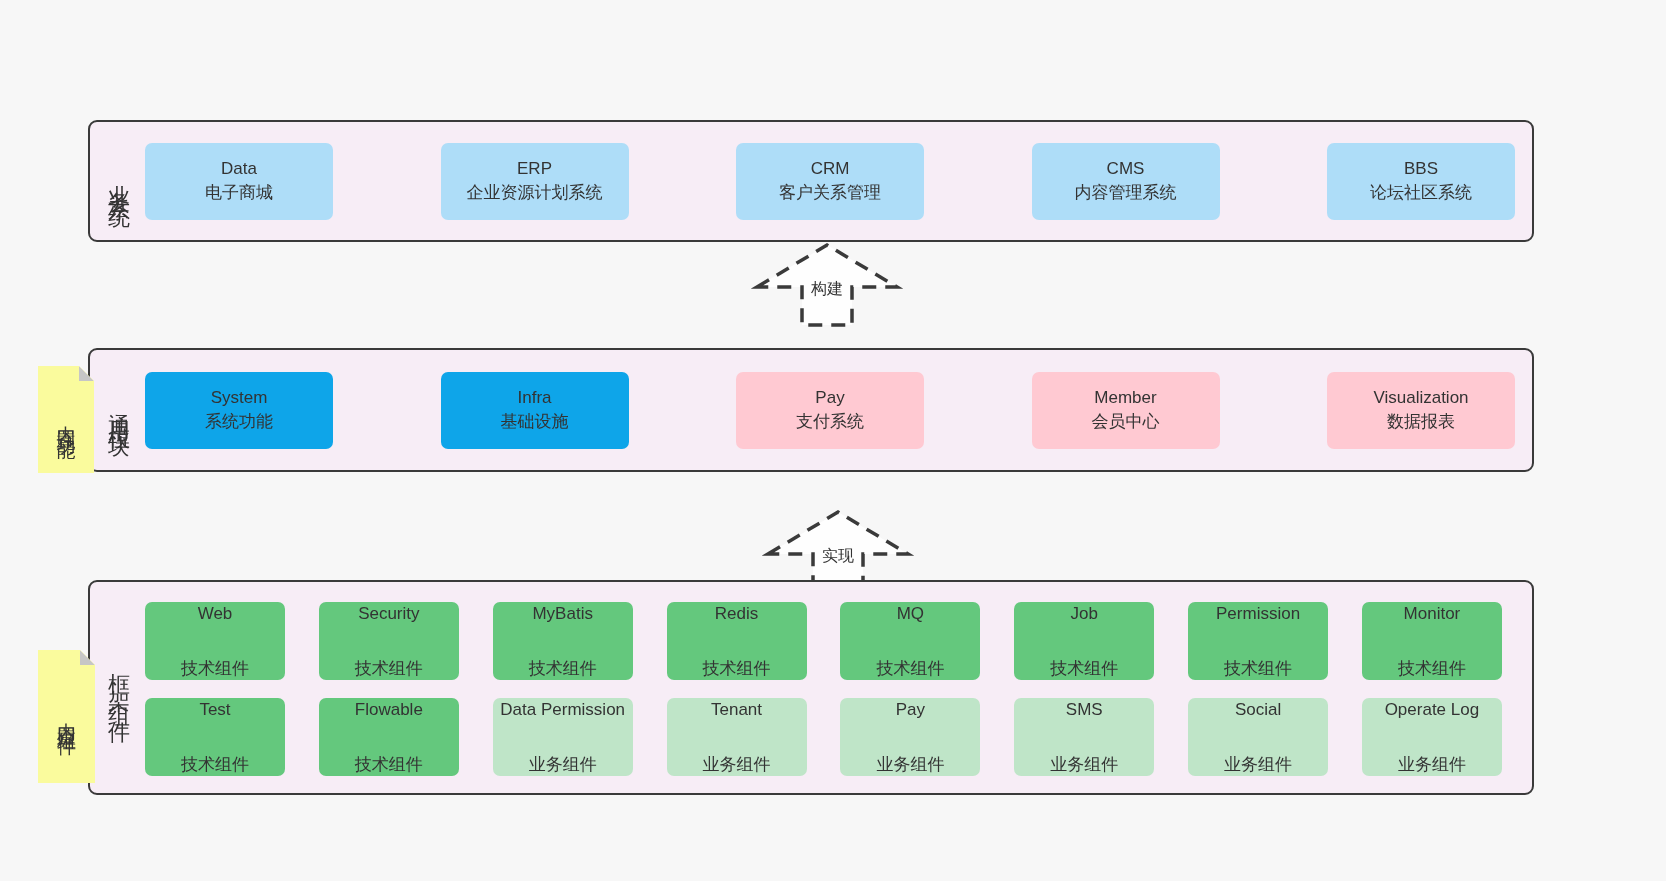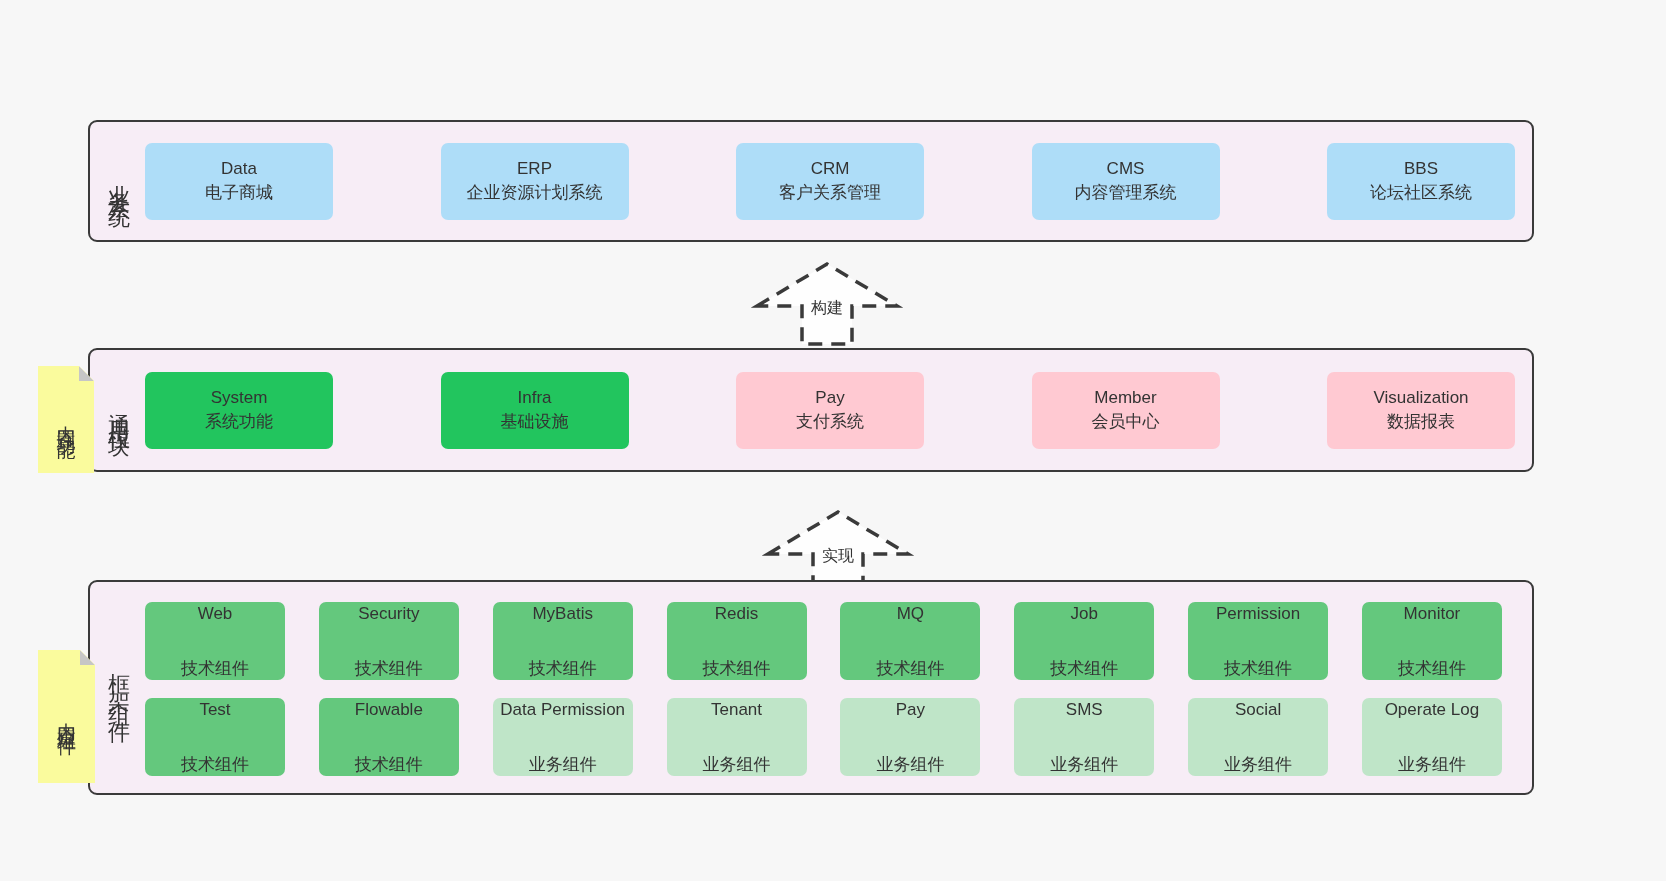--- a/index.html
+++ b/index.html
@@ -27,21 +27,21 @@
     position:absolute; left:55px; right:17px; top:0; bottom:0;
     display:flex; align-items:center; justify-content:space-between;
   }
   .box {
     box-sizing:border-box; border-radius:7px;
     display:flex; flex-direction:column; align-items:center; justify-content:center;
     text-align:center; font-size:17px; line-height:24px; color:#333;
   }
   .panel-top .box, .panel-mid .box { width:188px; height:77px; }
   .blue  { background:#aeddf8; }
-  .red   { background:#22c55e; }
+  .red   { background:#0ea5e9; }
   .pink  { background:#ffc9d2; }
   .gdark { background:#64c87d; }
   .glight{ background:#bfe5c8; }
   .bot-grid {
     position:absolute; left:55px; right:30px; top:20px; bottom:17px;
     display:flex; flex-direction:column; justify-content:space-between;
   }
   .row8 { display:flex; justify-content:space-between; }
   .row8 .box { width:140px; height:78px; line-height:23px; padding:0 4px;gap:32px; }
   
@@ -92,21 +92,21 @@
         <div>CMS</div>
         <div>内容管理系统</div>
       </div>
       <div class="box blue">
         <div>BBS</div>
         <div>论坛社区系统</div>
       </div>
     </div>
   </section>
 
-  <div class="arrow" style="left:747px; top:260px;font-family:Liberation Serif, serif;">
+  <div class="arrow" style="left:747px; top:241px;font-family:Liberation Serif, serif;">
     <svg width="160" height="88" viewBox="0 0 160 88">
       <path d="M10 46 L80 4 L150 46 L105 46 L105 84 L55 84 L55 46 Z" fill="#fefefe" stroke="#3a3a3a" stroke-width="3.5" stroke-dasharray="14 9"></path>
     </svg>
     <div class="arrow-label">构建</div>
   </div>
 
   <section class="panel panel-mid">
     <div class="side-label">通用模块</div>
     <div class="boxes">
       <div class="box red">

